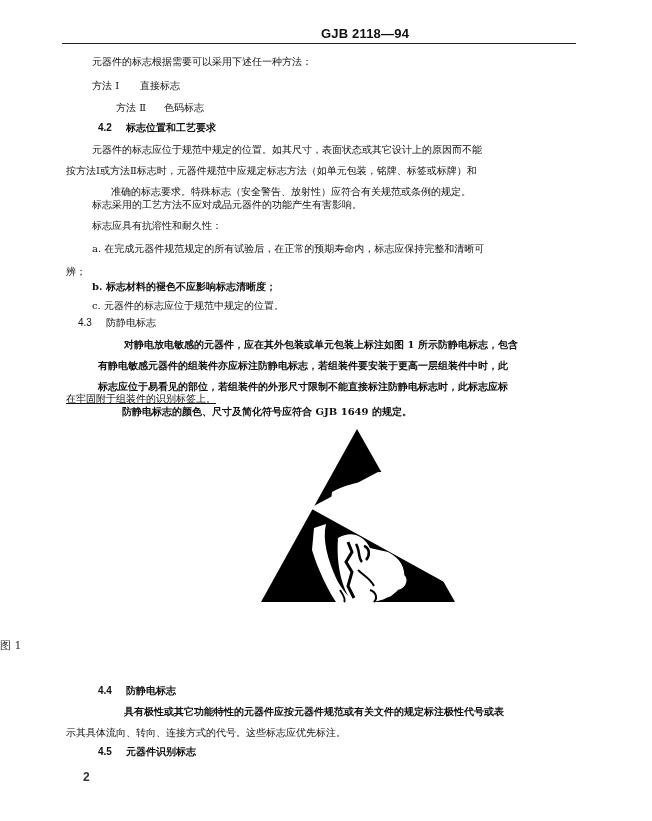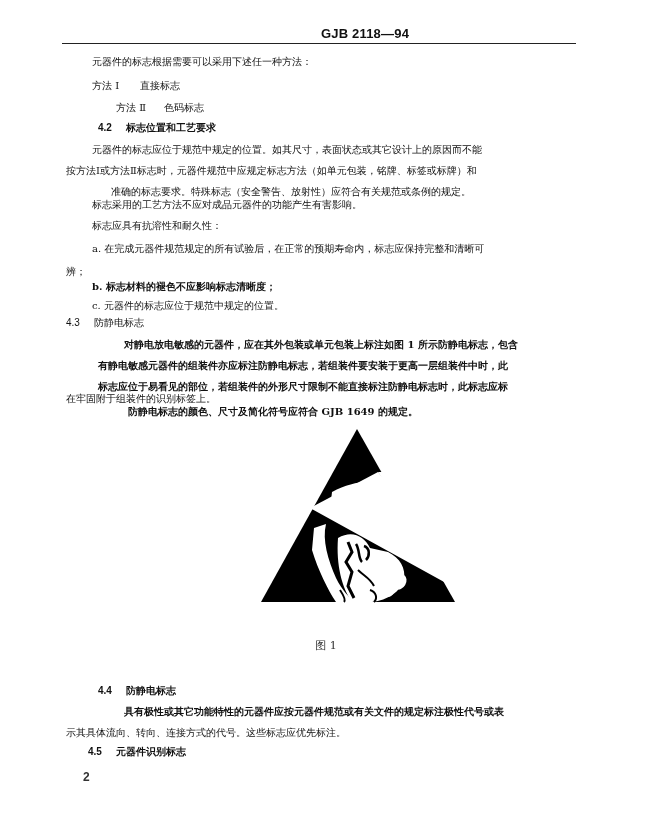--- a/index.html
+++ b/index.html
@@ -23,21 +23,21 @@
   .bold { font-weight: bold; margin-left: 32px; }
   .secnum {
     font-family: "Liberation Sans", "DejaVu Sans", sans-serif; font-weight: bold;
     display: inline-block; width: 28px;
   }
   .method-lbl { display: inline-block; width: 48px; }
   .figure {
     position: absolute; left: 240px; top: 420px; width: 240px; height: 200px;
   }
   .caption {
-    position: absolute; top: 638px; left: 0; width: 652px; text-align: center;
+    position: absolute; top: 638px; left: 0; width: 652px; 
     font-size: 11px; color: #333;
   }
   .pagenum {
     position: absolute; top: 770px; left: 83px;
     font-family: "Liberation Sans", "DejaVu Sans", sans-serif;
     font-size: 12px; font-weight: bold; color: #333;
   }
 </style>
 </head>
 <body>
@@ -60,28 +60,28 @@
 <div class="text" style="top:163px; left:66px;">按方法Ⅰ或方法Ⅱ标志时，元器件规范中应规定标志方法（如单元包装，铭牌、标签或标牌）和</div>
 <div class="text" style="top:184px; left:66px;margin-left:45px;">准确的标志要求。特殊标志（安全警告、放射性）应符合有关规范或条例的规定。</div>
 <div class="text" style="top:197px; left:92px;">标志采用的工艺方法不应对成品元器件的功能产生有害影响。</div>
 <div class="text" style="top:218px; left:92px;">标志应具有抗溶性和耐久性：</div>
 <div class="text" style="top:241px; left:92px;">a. 在完成元器件规范规定的所有试验后，在正常的预期寿命内，标志应保持完整和清晰可</div>
 <div class="text" style="top:264px; left:66px;">辨；</div>
 <div class="text" style="top:279px; left:92px;font-weight:bold;">b. 标志材料的褪色不应影响标志清晰度；</div>
 <div class="text" style="top:298px; left:92px;">c. 元器件的标志应位于规范中规定的位置。</div>
 
 <div class="text" style="top:315px; left:66px;">
-  <span class="secnum" style="font-weight:normal;">4.3</span><span>防静电标志</span>
+  <span class="secnum" style="font-weight:normal;margin-left:12px;">4.3</span><span>防静电标志</span>
 </div>
 <div class="text bold" style="top:337px; left:92px;">对静电放电敏感的元器件，应在其外包装或单元包装上标注如图 1 所示防静电标志，包含</div>
 <div class="text bold" style="top:358px; left:66px;">有静电敏感元器件的组装件亦应标注防静电标志，若组装件要安装于更高一层组装件中时，此</div>
 <div class="text bold" style="top:379px; left:66px;">标志应位于易看见的部位，若组装件的外形尺寸限制不能直接标注防静电标志时，此标志应标</div>
 
-<div class="text" style="top:391px; left:66px;">在牢固附于组装件的识别标签上。</div>
-<div class="text bold" style="top:404px; left:96px;">防静电标志的颜色、尺寸及简化符号应符合 GJB 1649 的规定。</div>
+<div class="text" style="top:391px; left:66px;text-decoration:underline;">在牢固附于组装件的识别标签上。</div>
+<div class="text bold" style="top:404px; left:90px;">防静电标志的颜色、尺寸及简化符号应符合 GJB 1649 的规定。</div>
 
 <div class="figure">
   <svg width="240" height="200" viewBox="0 0 240 200" xmlns="http://www.w3.org/2000/svg">
 
     <polygon points="117,9 21,182 215,182" fill="#000"></polygon>
 
     <polygon points="70,88 138,52 215,145 215,168" fill="#fff"></polygon>
     <polygon points="138,52 160,52 240,100 240,200 215,170" fill="#fff"></polygon>
 
     <path d="M 92,72 C 118,58 140,60 153,70 L 215,150 L 200,158 L 140,95 L 90,90 Z" fill="#fff"></path>
@@ -101,17 +101,17 @@
   </svg>
 </div>
 <div class="caption">图 1</div>
 
 <div class="text bold" style="top:683px; left:66px;">
   <span class="secnum">4.4</span><span>防静电标志</span>
 </div>
 <div class="text bold" style="top:704px; left:92px;">具有极性或其它功能特性的元器件应按元器件规范或有关文件的规定标注极性代号或表</div>
 <div class="text" style="top:725px; left:66px;">示其具体流向、转向、连接方式的代号。这些标志应优先标注。</div>
 
-<div class="text bold" style="top:744px; left:56px;">
+<div class="text bold" style="top:744px; left:66px;">
   <span class="secnum">4.5</span><span>元器件识别标志</span>
 </div>
 
 <div class="pagenum">2</div>
 
 </body></html>

